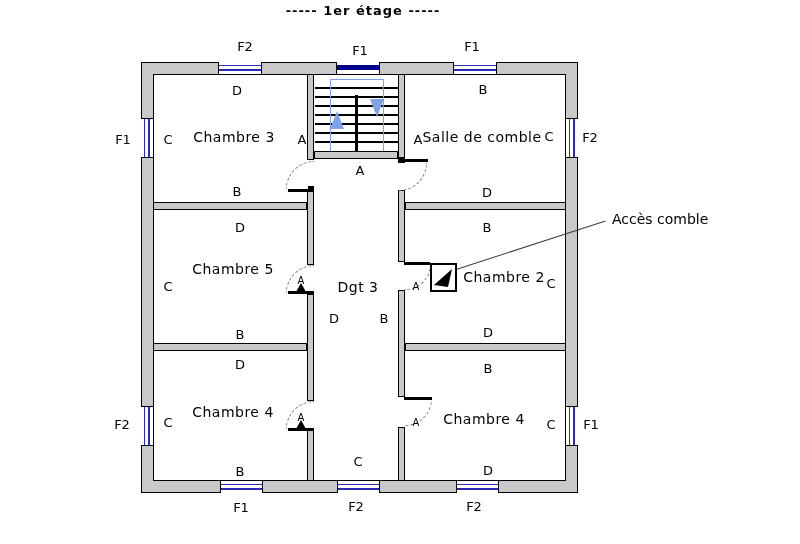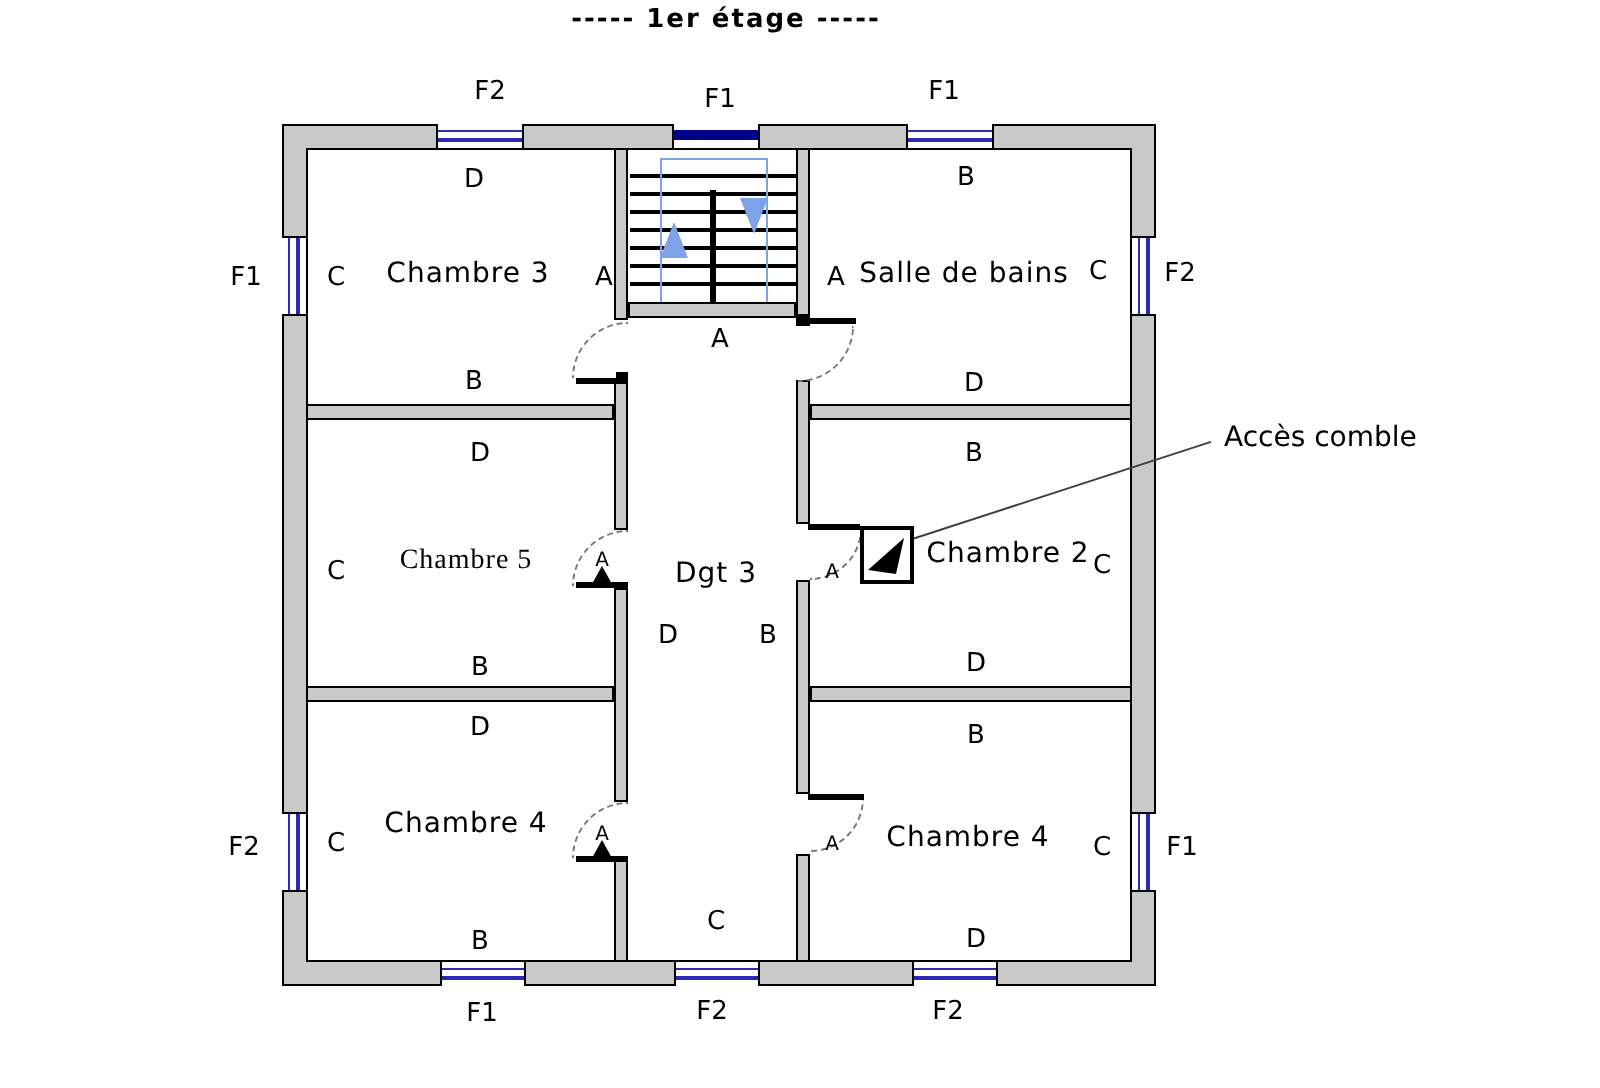--- a/index.html
+++ b/index.html
@@ -143,33 +143,33 @@
   <div class="lbl smallA" style="left:416px;top:287px;">A</div>
   <div class="lbl smallA" style="left:301px;top:418px;">A</div>
   <div class="lbl smallA" style="left:416px;top:423px;">A</div>
 
   <div class="lbl name" style="left:234px;top:137px;">Chambre 3</div>
   <div class="lbl" style="left:237px;top:90px;">D</div>
   <div class="lbl" style="left:168px;top:139px;">C</div>
   <div class="lbl" style="left:302px;top:139px;">A</div>
   <div class="lbl" style="left:237px;top:191px;">B</div>
 
-  <div class="lbl name" style="left:482px;top:137px;">Salle de bains</div>
+  <div class="lbl name" style="left:482px;top:137px;">Salle de comble</div>
   <div class="lbl" style="left:483px;top:89px;">B</div>
   <div class="lbl" style="left:418px;top:139px;">A</div>
   <div class="lbl" style="left:549px;top:136px;">C</div>
   <div class="lbl" style="left:487px;top:192px;">D</div>
 
   <div class="lbl name" style="left:358px;top:287px;">Dgt 3</div>
   <div class="lbl" style="left:360px;top:170px;">A</div>
   <div class="lbl" style="left:334px;top:318px;">D</div>
   <div class="lbl" style="left:384px;top:318px;">B</div>
   <div class="lbl" style="left:358px;top:461px;">C</div>
 
-  <div class="lbl name" style="left:233px;top:281px;font-family:Liberation Serif, serif;">Chambre 5</div>
+  <div class="lbl name" style="left:233px;top:269px;">Chambre 5</div>
   <div class="lbl" style="left:240px;top:227px;">D</div>
   <div class="lbl" style="left:168px;top:286px;">C</div>
   <div class="lbl" style="left:240px;top:334px;">B</div>
 
   <div class="lbl name" style="left:504px;top:277px;">Chambre 2</div>
   <div class="lbl" style="left:487px;top:227px;">B</div>
   <div class="lbl" style="left:551px;top:283px;">C</div>
   <div class="lbl" style="left:488px;top:332px;">D</div>
 
   <div class="lbl name" style="left:233px;top:412px;">Chambre 4</div>

